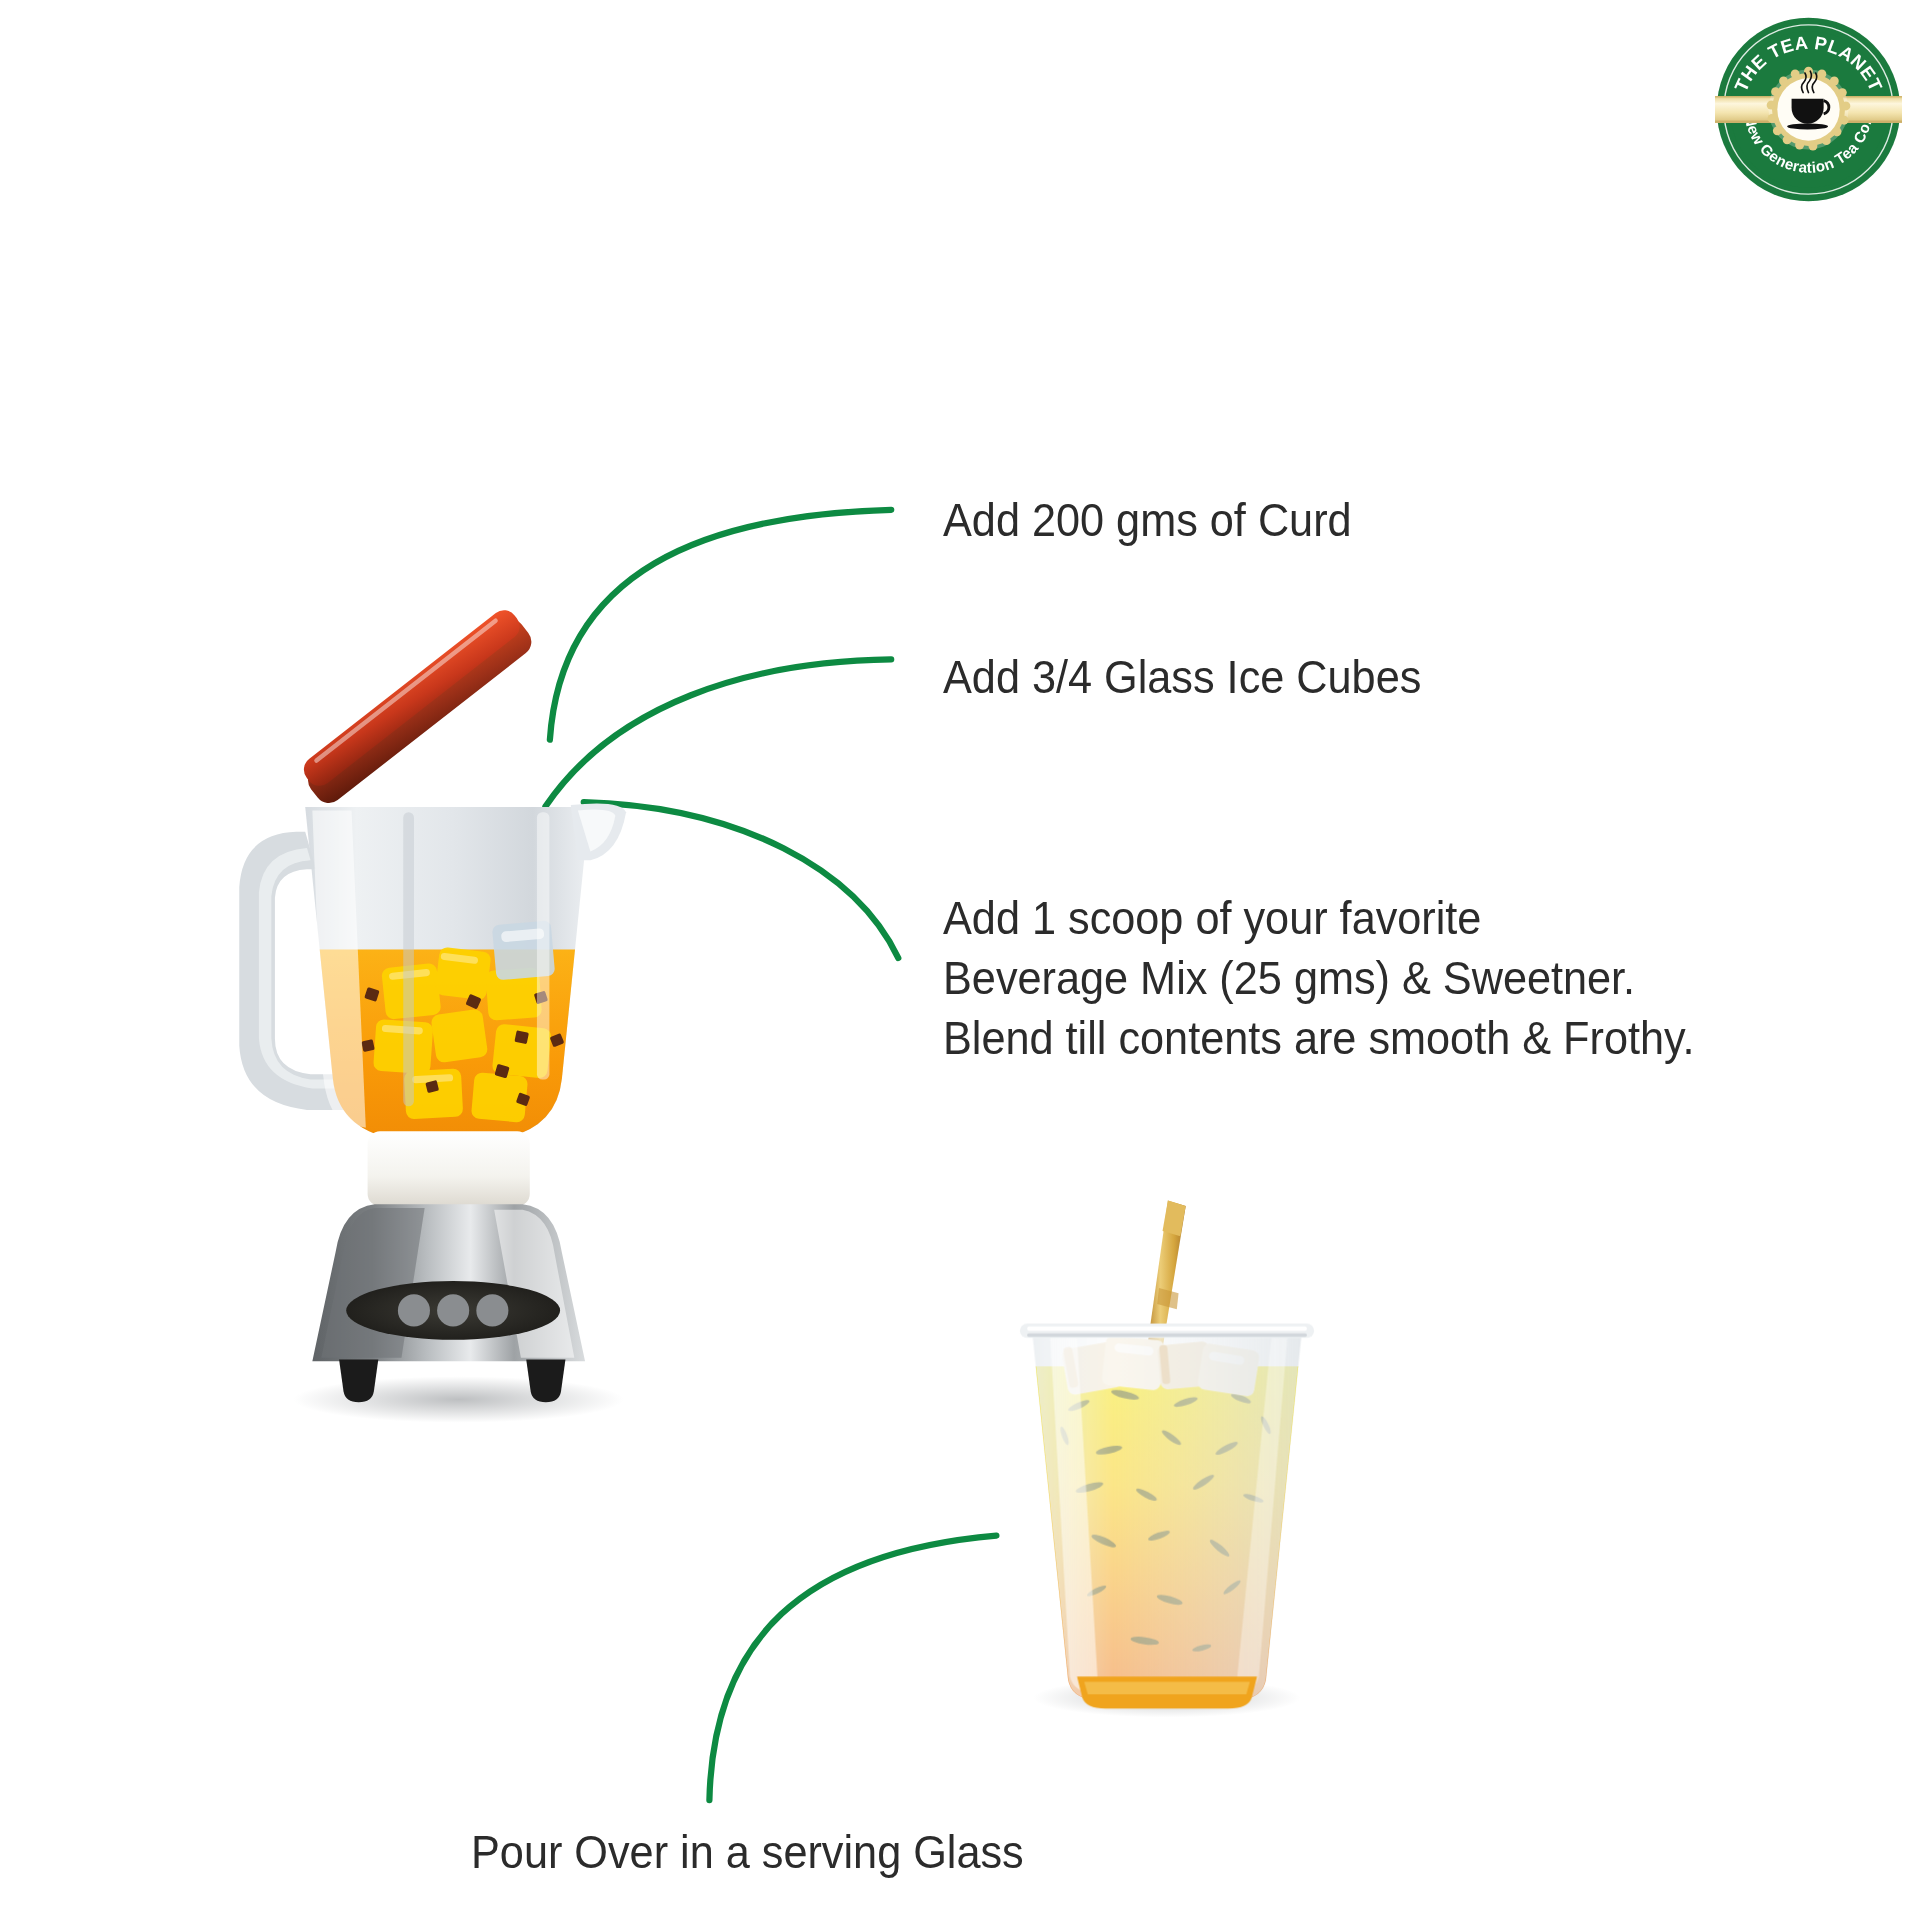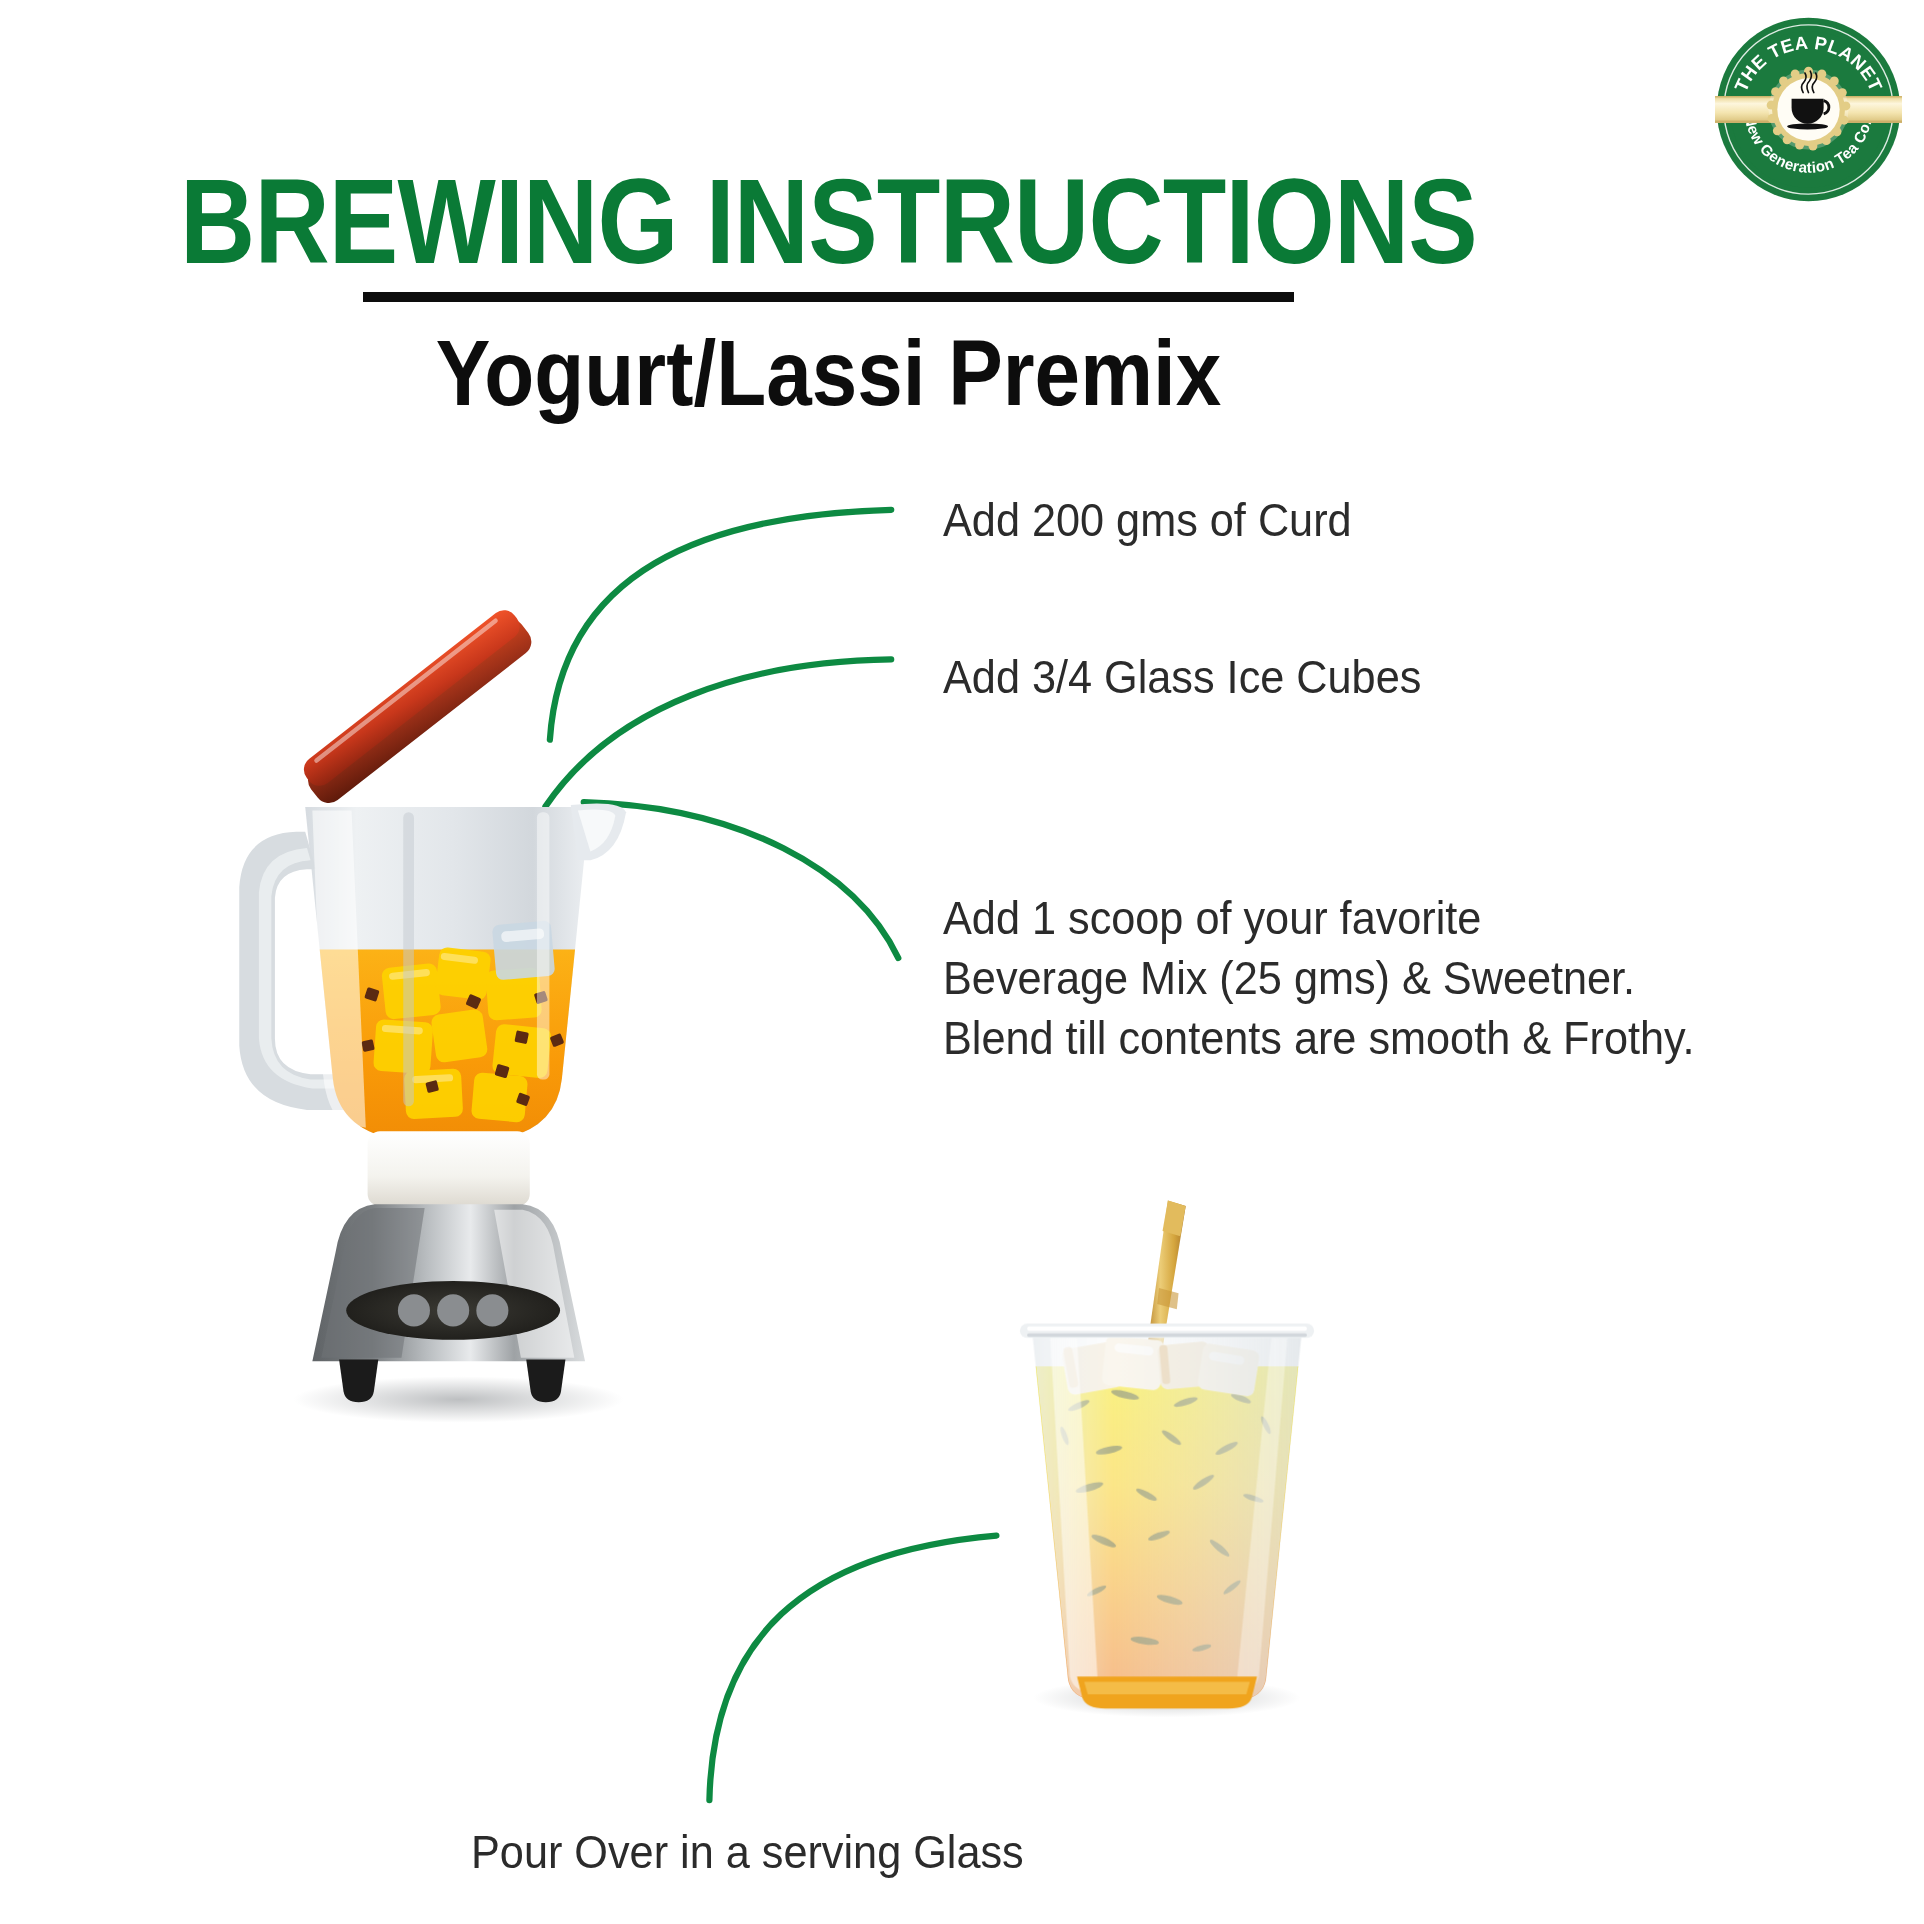--- a/index.html
+++ b/index.html
@@ -171,25 +171,20 @@
         <path d="M99 86 q-4 -7 1 -12 q4 -5 1 -10" fill="none" stroke="#111" stroke-width="1.8" stroke-linecap="round"></path>
         <path d="M105 86 q-4 -8 1 -13 q4 -5 1 -11" fill="none" stroke="#111" stroke-width="1.8" stroke-linecap="round"></path>
         <path d="M111 86 q-4 -7 1 -12 q4 -5 1 -10" fill="none" stroke="#111" stroke-width="1.8" stroke-linecap="round"></path>
         <path d="M86 93 h36 v10 a18 18 0 0 1 -36 0 z" fill="#111"></path>
         <path d="M122 95 a9 8 0 0 1 0 15" fill="none" stroke="#111" stroke-width="3.2"></path>
         <ellipse cx="104" cy="124" rx="23" ry="3.4" fill="#111"></ellipse>
       </g>
     </svg>
   </div>
 
-  <div id="title-block">
-    <div id="main-title">BREWING INSTRUCTIONS</div>
-    <div id="title-rule"></div>
-    <div id="sub-title">Yogurt/Lassi Premix</div>
-  </div>
 
   <svg id="arcs" viewBox="0 0 2160 2160">
     <path d="M 617 830 C 630 640 790 578 1000 572" fill="none" stroke="#0d8a42" stroke-width="7" stroke-linecap="round"></path>
     <path d="M 612 905 C 690 790 840 742 1000 740" fill="none" stroke="#0d8a42" stroke-width="7" stroke-linecap="round"></path>
     <path d="M 655 900 C 830 905 960 975 1008 1075" fill="none" stroke="#0d8a42" stroke-width="7" stroke-linecap="round"></path>
     <path d="M 796 2020 C 800 1840 900 1742 1118 1723" fill="none" stroke="#0d8a42" stroke-width="7" stroke-linecap="round"></path>
   </svg>
 
   <div id="blender">
     <svg viewBox="0 0 580 965" width="517" height="860" aria-hidden="true">

